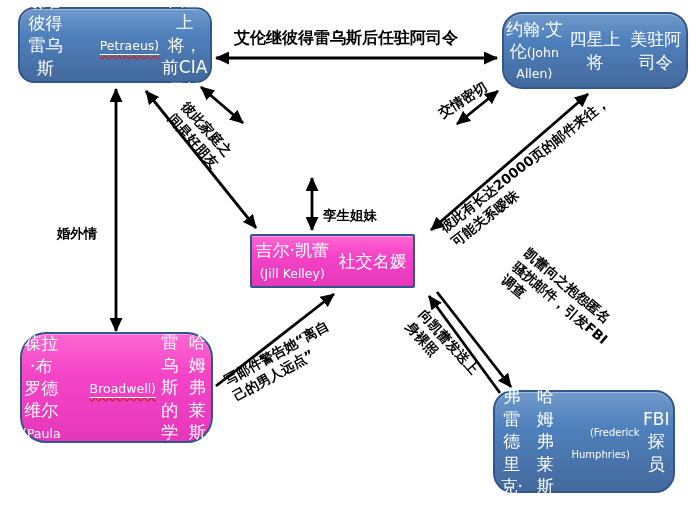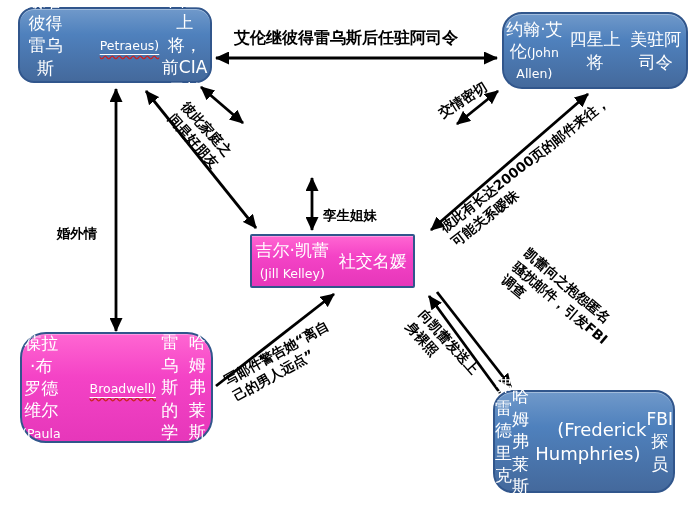--- a/index.html
+++ b/index.html
@@ -73,21 +73,21 @@
   <div class="node pink" style="left:20px;top:332px;width:193px;height:111px;border-radius:26px;">
     <div class="ln"><span class="zh">葆拉·布罗德维尔</span><span class="en">(Paula</span></div>
     <div class="ln"><span class="en redwave"><span class="u">Broadwell)</span></span></div>
     <div class="ln"><span class="zh">彼得雷乌斯的学妹和</span></div>
     <div class="ln"><span class="zh">哈姆弗莱斯</span></div>
   </div>
 
   <div class="node blue" style="left:493px;top:390px;width:182px;height:103px;border-radius:20px;justify-content:space-between;">
     <div class="ln"><span class="zh">弗雷德里克·</span></div>
     <div class="ln"><span class="zh">哈姆弗莱斯</span></div>
-    <div class="ln"><span class="en" style="font-size:18px;margin-left:28px;">(Frederick Humphries)</span></div>
+    <div class="ln"><span class="en" style="font-size:10px;margin-left:28px;">(Frederick Humphries)</span></div>
     <div class="ln"><span class="zh">FBI探员</span></div>
   </div>
 
   <div class="elabel" style="left:346px;top:38px;font-size:16px;">
     <span>艾伦继彼得雷乌斯后任驻阿司令</span>
   </div>
 
   <div class="elabel" style="left:463px;top:100px;--r:-32deg;">
     <span>交情密切</span>
   </div>

